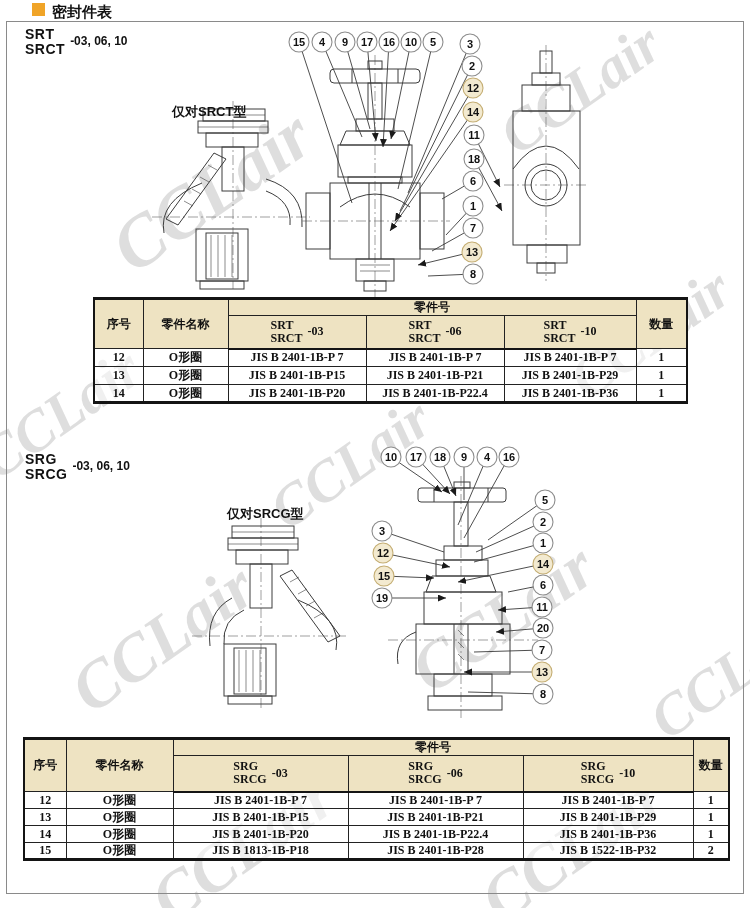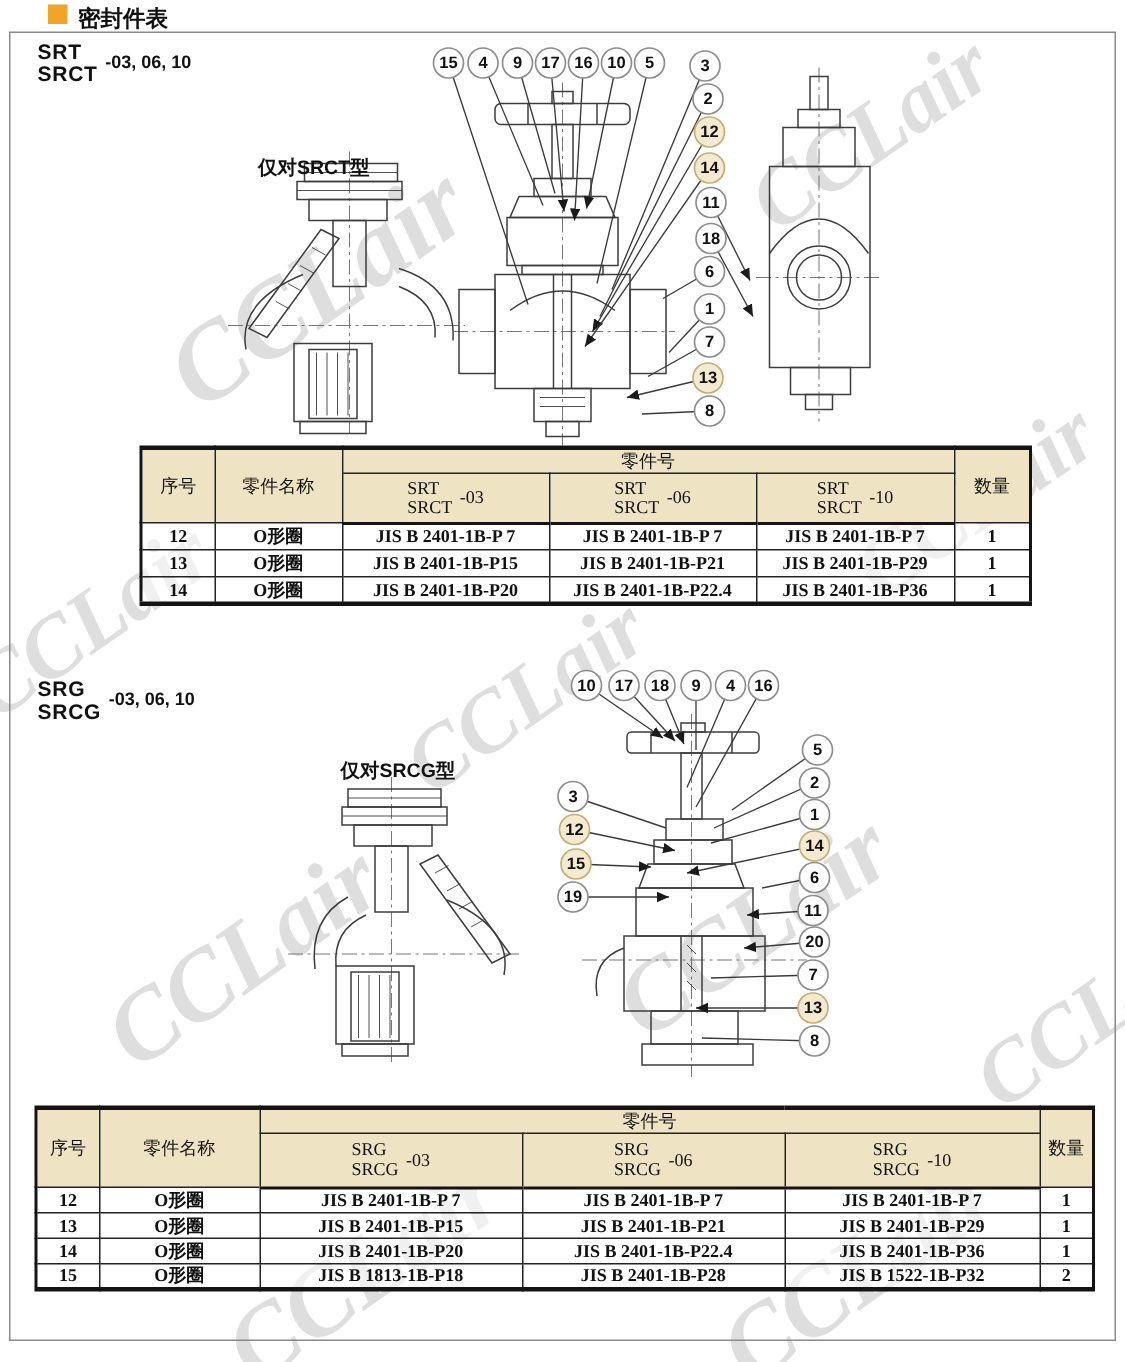--- a/index.html
+++ b/index.html
@@ -34,21 +34,21 @@
   .co-num{font-family:"Liberation Sans",sans-serif;font-size:11px;font-weight:bold;fill:#111;text-anchor:middle}
   
   .ptable{
     position:absolute;z-index:3;border-collapse:collapse;table-layout:fixed;
     font-family:"Liberation Serif",serif;
     border-top:3px solid #141414;border-bottom:3px solid #141414;
     border-left:2px solid #141414;border-right:2px solid #141414;
   }
   .ptable td{border:1px solid #222;text-align:center;vertical-align:middle;padding:0;line-height:1.05;overflow:hidden}
   .ptable tr.h2 td{border-bottom:2px solid #141414}
-  .hc{background:var(--header-bg,#eee3c2);font-weight:normal;font-size:12px}
+  .hc{background:var(--header-bg,#eee3c2);font-weight:bold;font-size:12px}
   .num-cell{background:var(--rownum-bg,#f7f0da);font-weight:bold;font-size:12px}
   .dr td{font-weight:bold;font-size:12px;background:rgba(255,255,255,.55)}
   tr.h1{height:17px} tr.h2{height:33px} tr.dr{height:18px}
   .t2 tr.h2{height:36px} .t2 tr.dr{height:17px}
   .model{display:flex;align-items:center;justify-content:center;gap:5px}
   .ml{display:flex;flex-direction:column;line-height:13px;text-align:left;font-size:12px}
   .ms{font-size:12px}
 </style>
 </head>
 <body>

